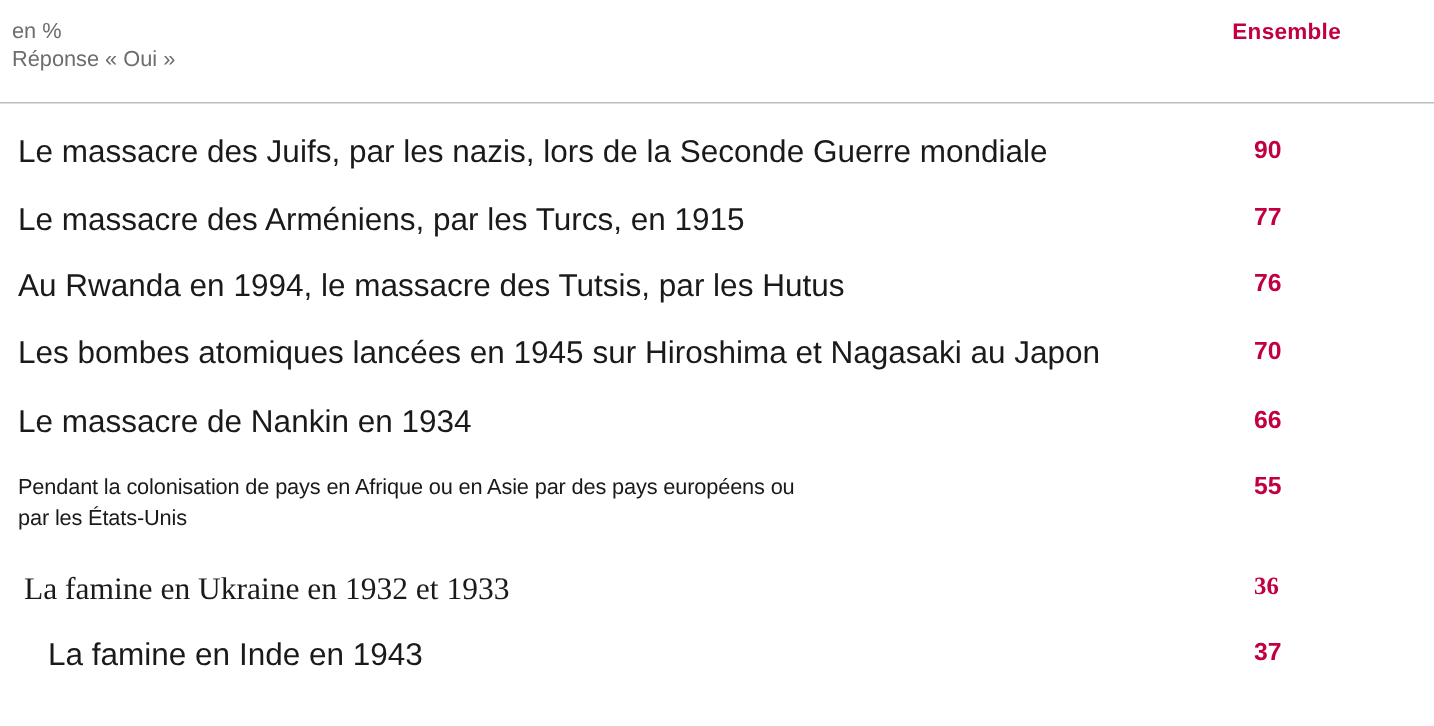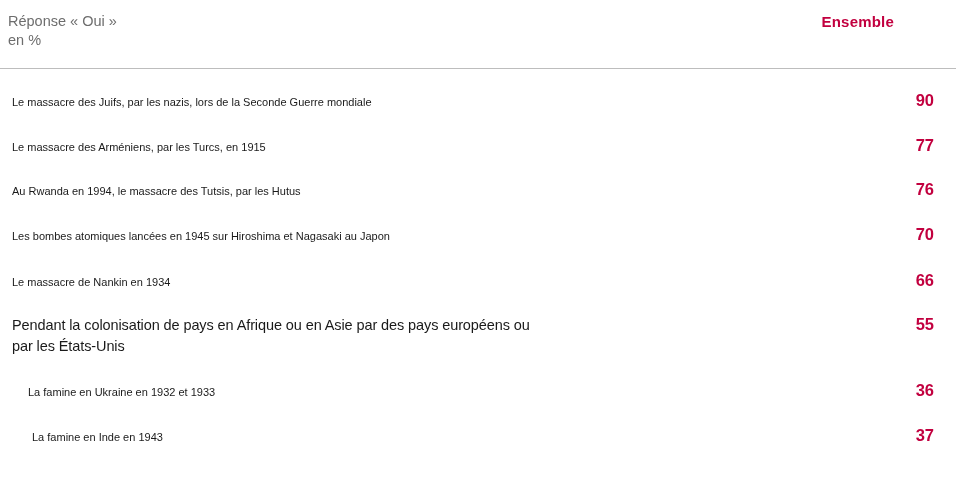--- a/index.html
+++ b/index.html
@@ -65,51 +65,51 @@
   }
   .row {
     position: relative;
     display: flex;
     align-items: flex-start;
     padding: 0 0 0 12px;
     box-sizing: border-box;
   }
   .row-label {
     flex: 1 1 auto;
-    font-size: 11px;
+    font-size: 21px;
     line-height: 22px;
     color: #1a1a1a;
     white-space: pre-line;
     padding-right: 20px;
   }
   .row.compact .row-label {
     font-size: 14.5px;
     line-height: 21px;
     letter-spacing: -0.1px;
   }
   .row-value {
     flex: 0 0 auto;
     width: 120px;
-    text-align: right;
+    text-align: left;
     font-size: 16.5px;
     font-weight: bold;
     color: #c2003f;
     padding-right: 22px;
     box-sizing: border-box;
   }
 </style>
 </head>
 <body>
 
 <div class="sheet">
 
   <div class="header">
     <div class="header-left">
+      <div>en %</div>
       <div>Réponse « Oui »</div>
-      <div>en %</div>
     </div>
     <div class="header-right">Ensemble</div>
   </div>
 
   <div class="rule"></div>
 
   <div class="rows" id="rows-container">
       <div class="row" style="position: absolute; left: 0px; right: 0px; top: 22px; height: 44px;">
         <div class="row-label">Le massacre des Juifs, par les nazis, lors de la Seconde Guerre mondiale</div>
         <div class="row-value">90</div>
@@ -128,21 +128,21 @@
       </div>
       <div class="row" style="position: absolute; left: 0px; right: 0px; top: 202px; height: 44px;">
         <div class="row-label">Le massacre de Nankin en 1934</div>
         <div class="row-value">66</div>
       </div>
       <div class="row compact" style="position: absolute; left: 0px; right: 0px; top: 246px; height: 46px;">
         <div class="row-label">Pendant la colonisation de pays en Afrique ou en Asie par des pays européens ou
 par les États-Unis</div>
         <div class="row-value">55</div>
       </div>
-      <div class="row" style="position: absolute; left: 16px; right: 0px; top: 312px; height: 45px;">
+      <div class="row" style="position: absolute; left: 4px; right: 0px; top: 312px; height: 45px; font-family: Liberation Serif, serif;">
         <div class="row-label">La famine en Ukraine en 1932 et 1933</div>
         <div class="row-value">36</div>
       </div>
       <div class="row" style="position: absolute; left: 0px; right: 0px; top: 357px; height: 45px; margin-left: 20px;">
         <div class="row-label">La famine en Inde en 1943</div>
         <div class="row-value">37</div>
       </div>
     </div>
 
 </div>

